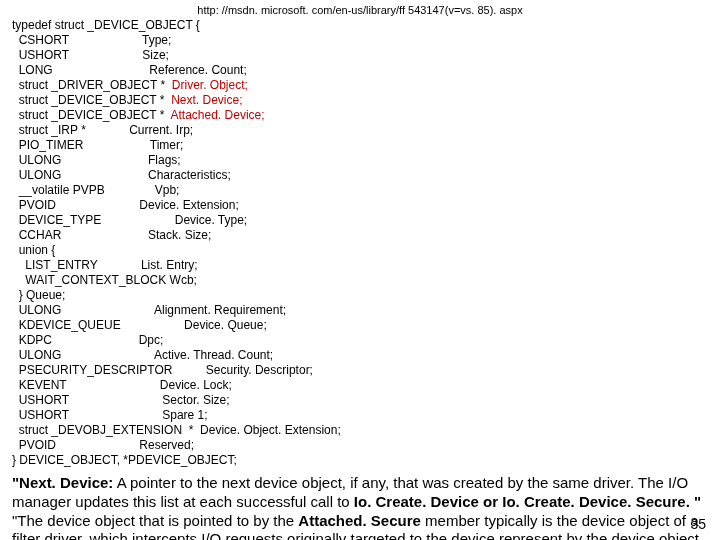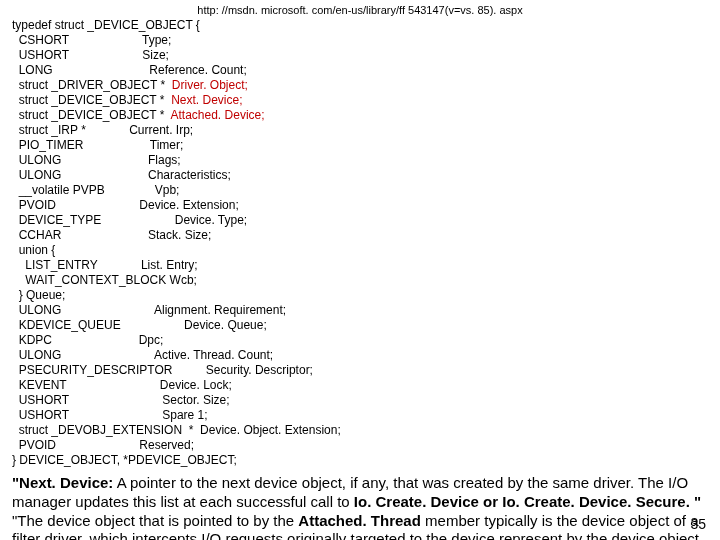--- a/index.html
+++ b/index.html
@@ -87,17 +87,17 @@
 <span>  PSECURITY_DESCRIPTOR          Security. Descriptor;</span>
 <span>  KEVENT                            Device. Lock;</span>
 <span>  USHORT                            Sector. Size;</span>
 <span>  USHORT                            Spare 1;</span>
 <span>  struct _DEVOBJ_EXTENSION  *  Device. Object. Extension;</span>
 <span>  PVOID                         Reserved;</span>
 <span>} DEVICE_OBJECT, *PDEVICE_OBJECT;</span></div>
 
   <div class="desc">
     <b>"Next. Device:</b><span> A pointer to the next device object, if any, that was created by the same driver. The I/O manager updates this list at each successful call to </span><b>Io. Create. Device or Io. Create. Device. Secure. "</b><br>
-    <span>"The device object that is pointed to by the </span><b>Attached. Thread</b><span> member typically is the device object of a filter driver, which intercepts I/O requests originally targeted to the device represent by the device object. "</span>
+    <span>"The device object that is pointed to by the </span><b>Attached. Secure</b><span> member typically is the device object of a filter driver, which intercepts I/O requests originally targeted to the device represent by the device object. "</span>
   </div>
 
   <div class="pagenum">35</div>
 </div>
 
 </body></html>

